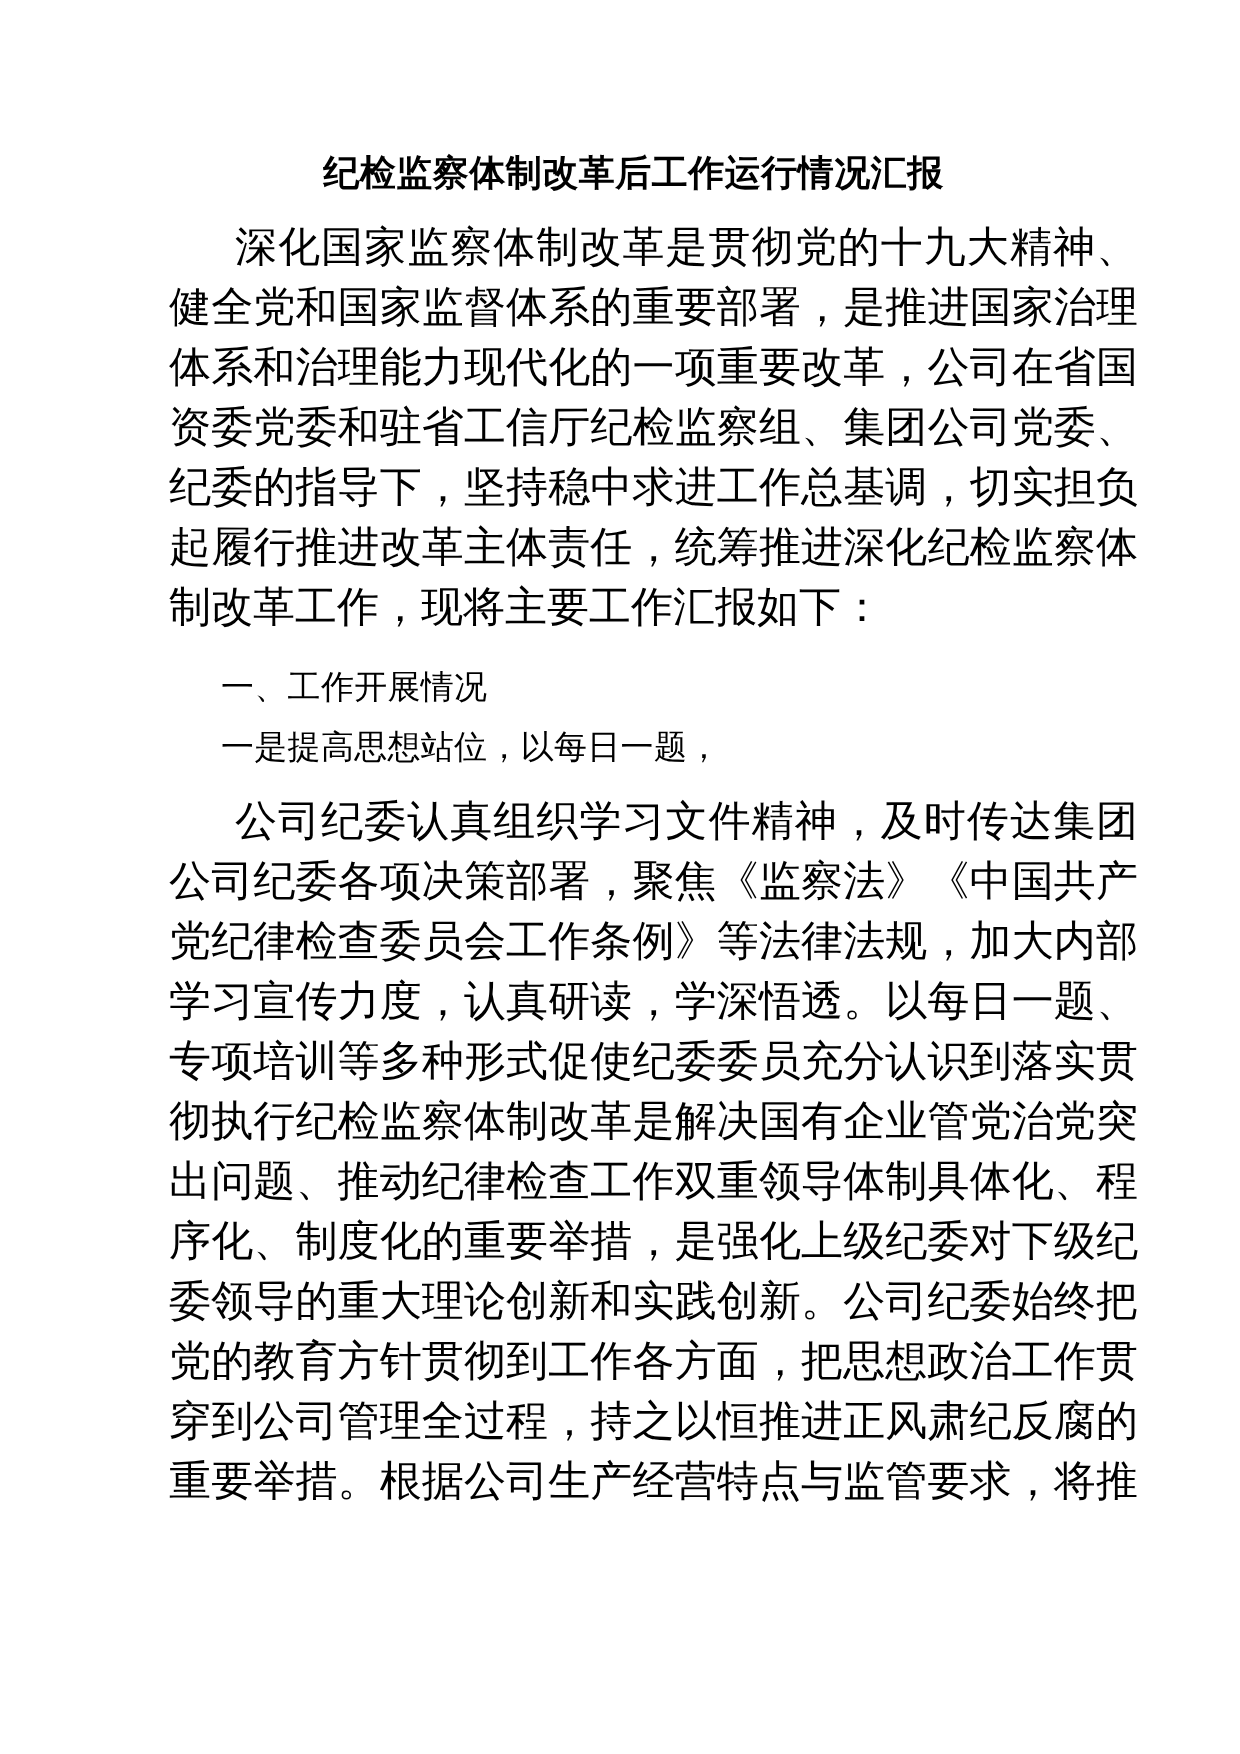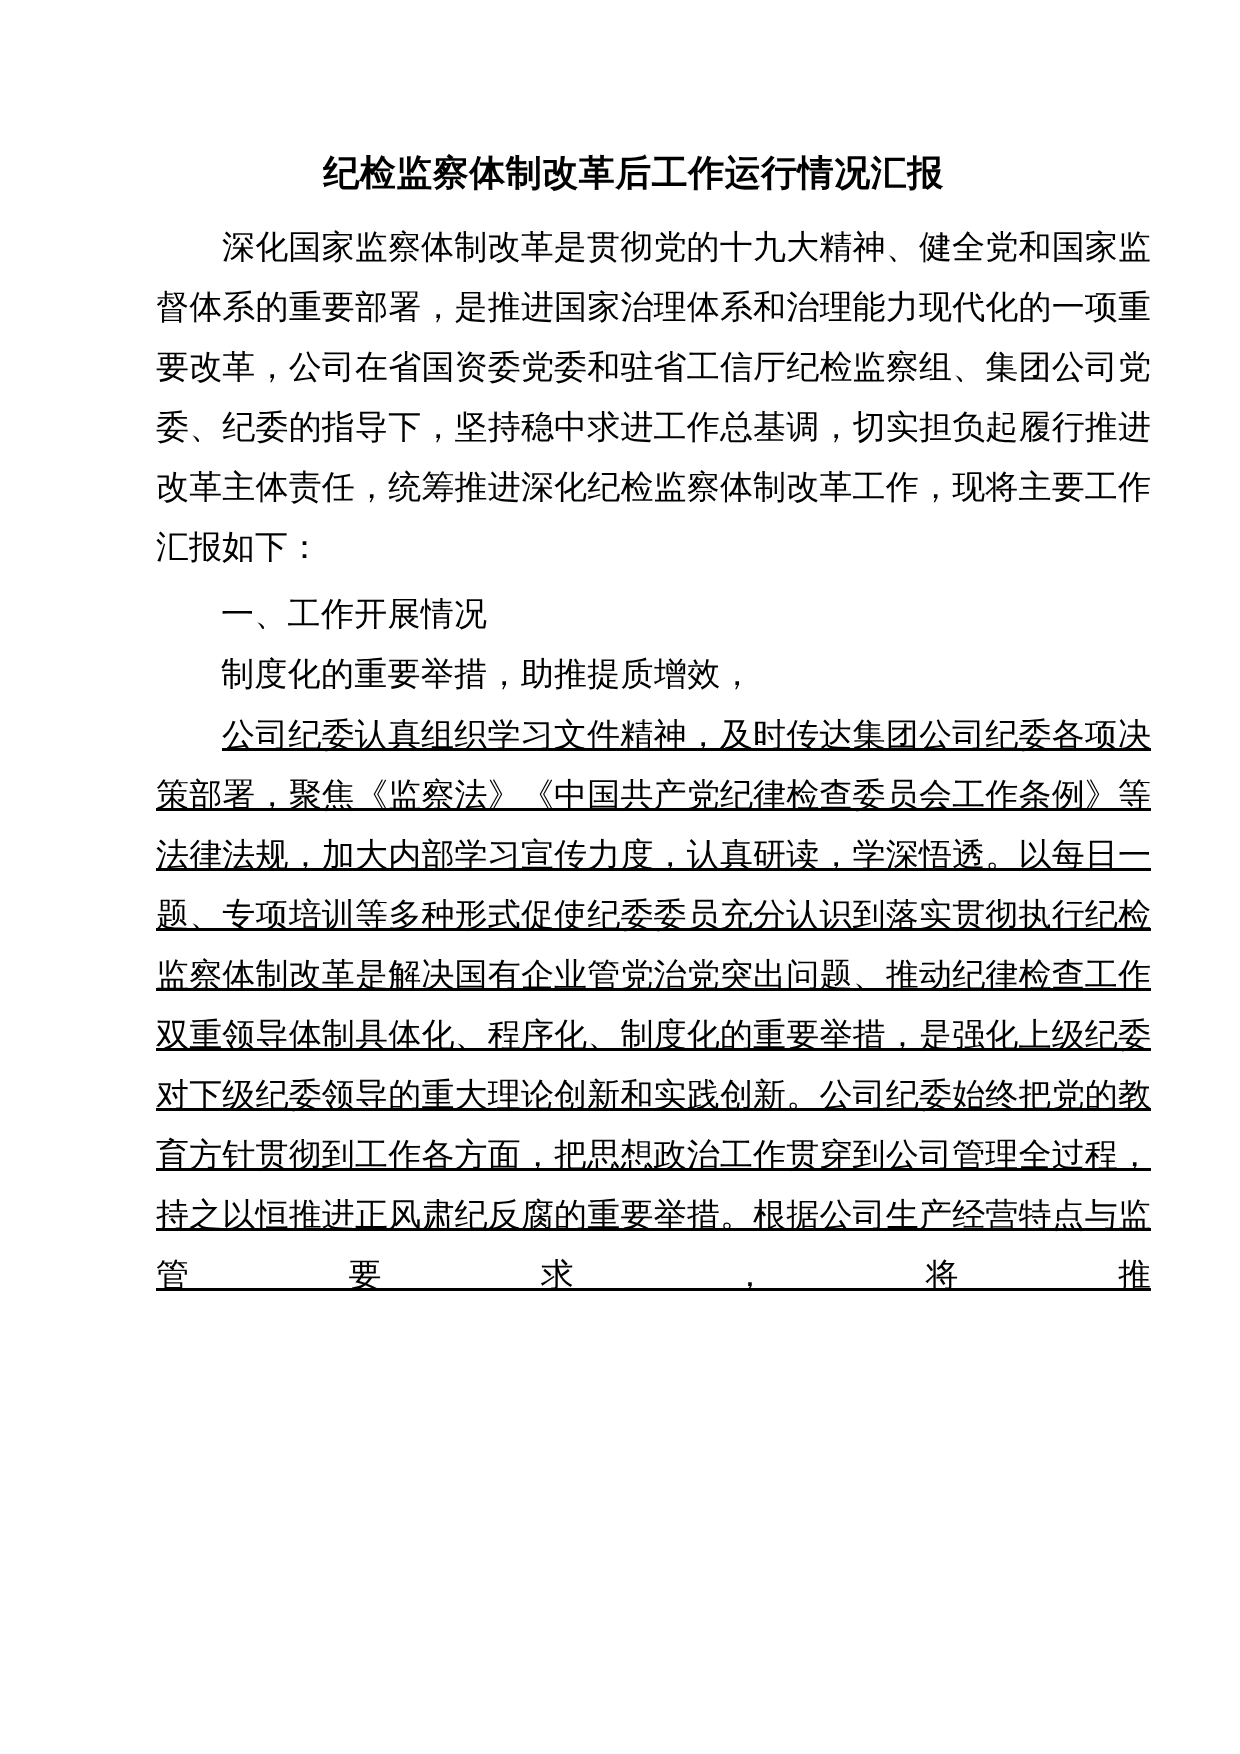--- a/index.html
+++ b/index.html
@@ -25,34 +25,33 @@
   .doc-title {
     font-size: 36px;
     font-weight: bold;
     text-align: center;
     letter-spacing: 0.5px;
     line-height: 1.25;
     margin: 0 0 22px 0;
     padding-right: 40px;
   }
   .para {
-    font-size: 33px;
+    font-size: 42px;
     line-height: 60px;
     text-align: justify;
     text-justify: inter-ideograph;
     text-align-last: left;
-    margin: 1px;
+    margin: 14px;
     text-indent: 66px;
     letter-spacing: 0px;
     word-break: break-all;
   }
   .para-last {
     text-align: justify;
     text-align-last: justify;
-    text-decoration: underline;
   }
   .heading {
     font-size: 33px;
     font-weight: normal;
     line-height: 60px;
     margin: 0;
     text-indent: 66px;
     letter-spacing: 0.3px;
   }
   .spacer-sm { height: 6px; }
@@ -63,17 +62,17 @@
 <div class="page">
 
   <h1 class="doc-title">纪检监察体制改革后工作运行情况汇报</h1>
 
   <p class="para">深化国家监察体制改革是贯彻党的十九大精神、健全党和国家监督体系的重要部署，是推进国家治理体系和治理能力现代化的一项重要改革，公司在省国资委党委和驻省工信厅纪检监察组、集团公司党委、纪委的指导下，坚持稳中求进工作总基调，切实担负起履行推进改革主体责任，统筹推进深化纪检监察体制改革工作，现将主要工作汇报如下：</p>
 
   <div class="spacer-sm"></div>
 
   <p class="heading">一、工作开展情况</p>
 
-  <p class="heading">制度化的重要举措，助推提质增效，</p>
+  <p class="heading">一是提高思想站位，以每日一题，</p>
 
   <p class="para para-last">公司纪委认真组织学习文件精神，及时传达集团公司纪委各项决策部署，聚焦《监察法》《中国共产党纪律检查委员会工作条例》等法律法规，加大内部学习宣传力度，认真研读，学深悟透。以每日一题、专项培训等多种形式促使纪委委员充分认识到落实贯彻执行纪检监察体制改革是解决国有企业管党治党突出问题、推动纪律检查工作双重领导体制具体化、程序化、制度化的重要举措，是强化上级纪委对下级纪委领导的重大理论创新和实践创新。公司纪委始终把党的教育方针贯彻到工作各方面，把思想政治工作贯穿到公司管理全过程，持之以恒推进正风肃纪反腐的重要举措。根据公司生产经营特点与监管要求，将推</p>
 
 </div>
 
 </body></html>

